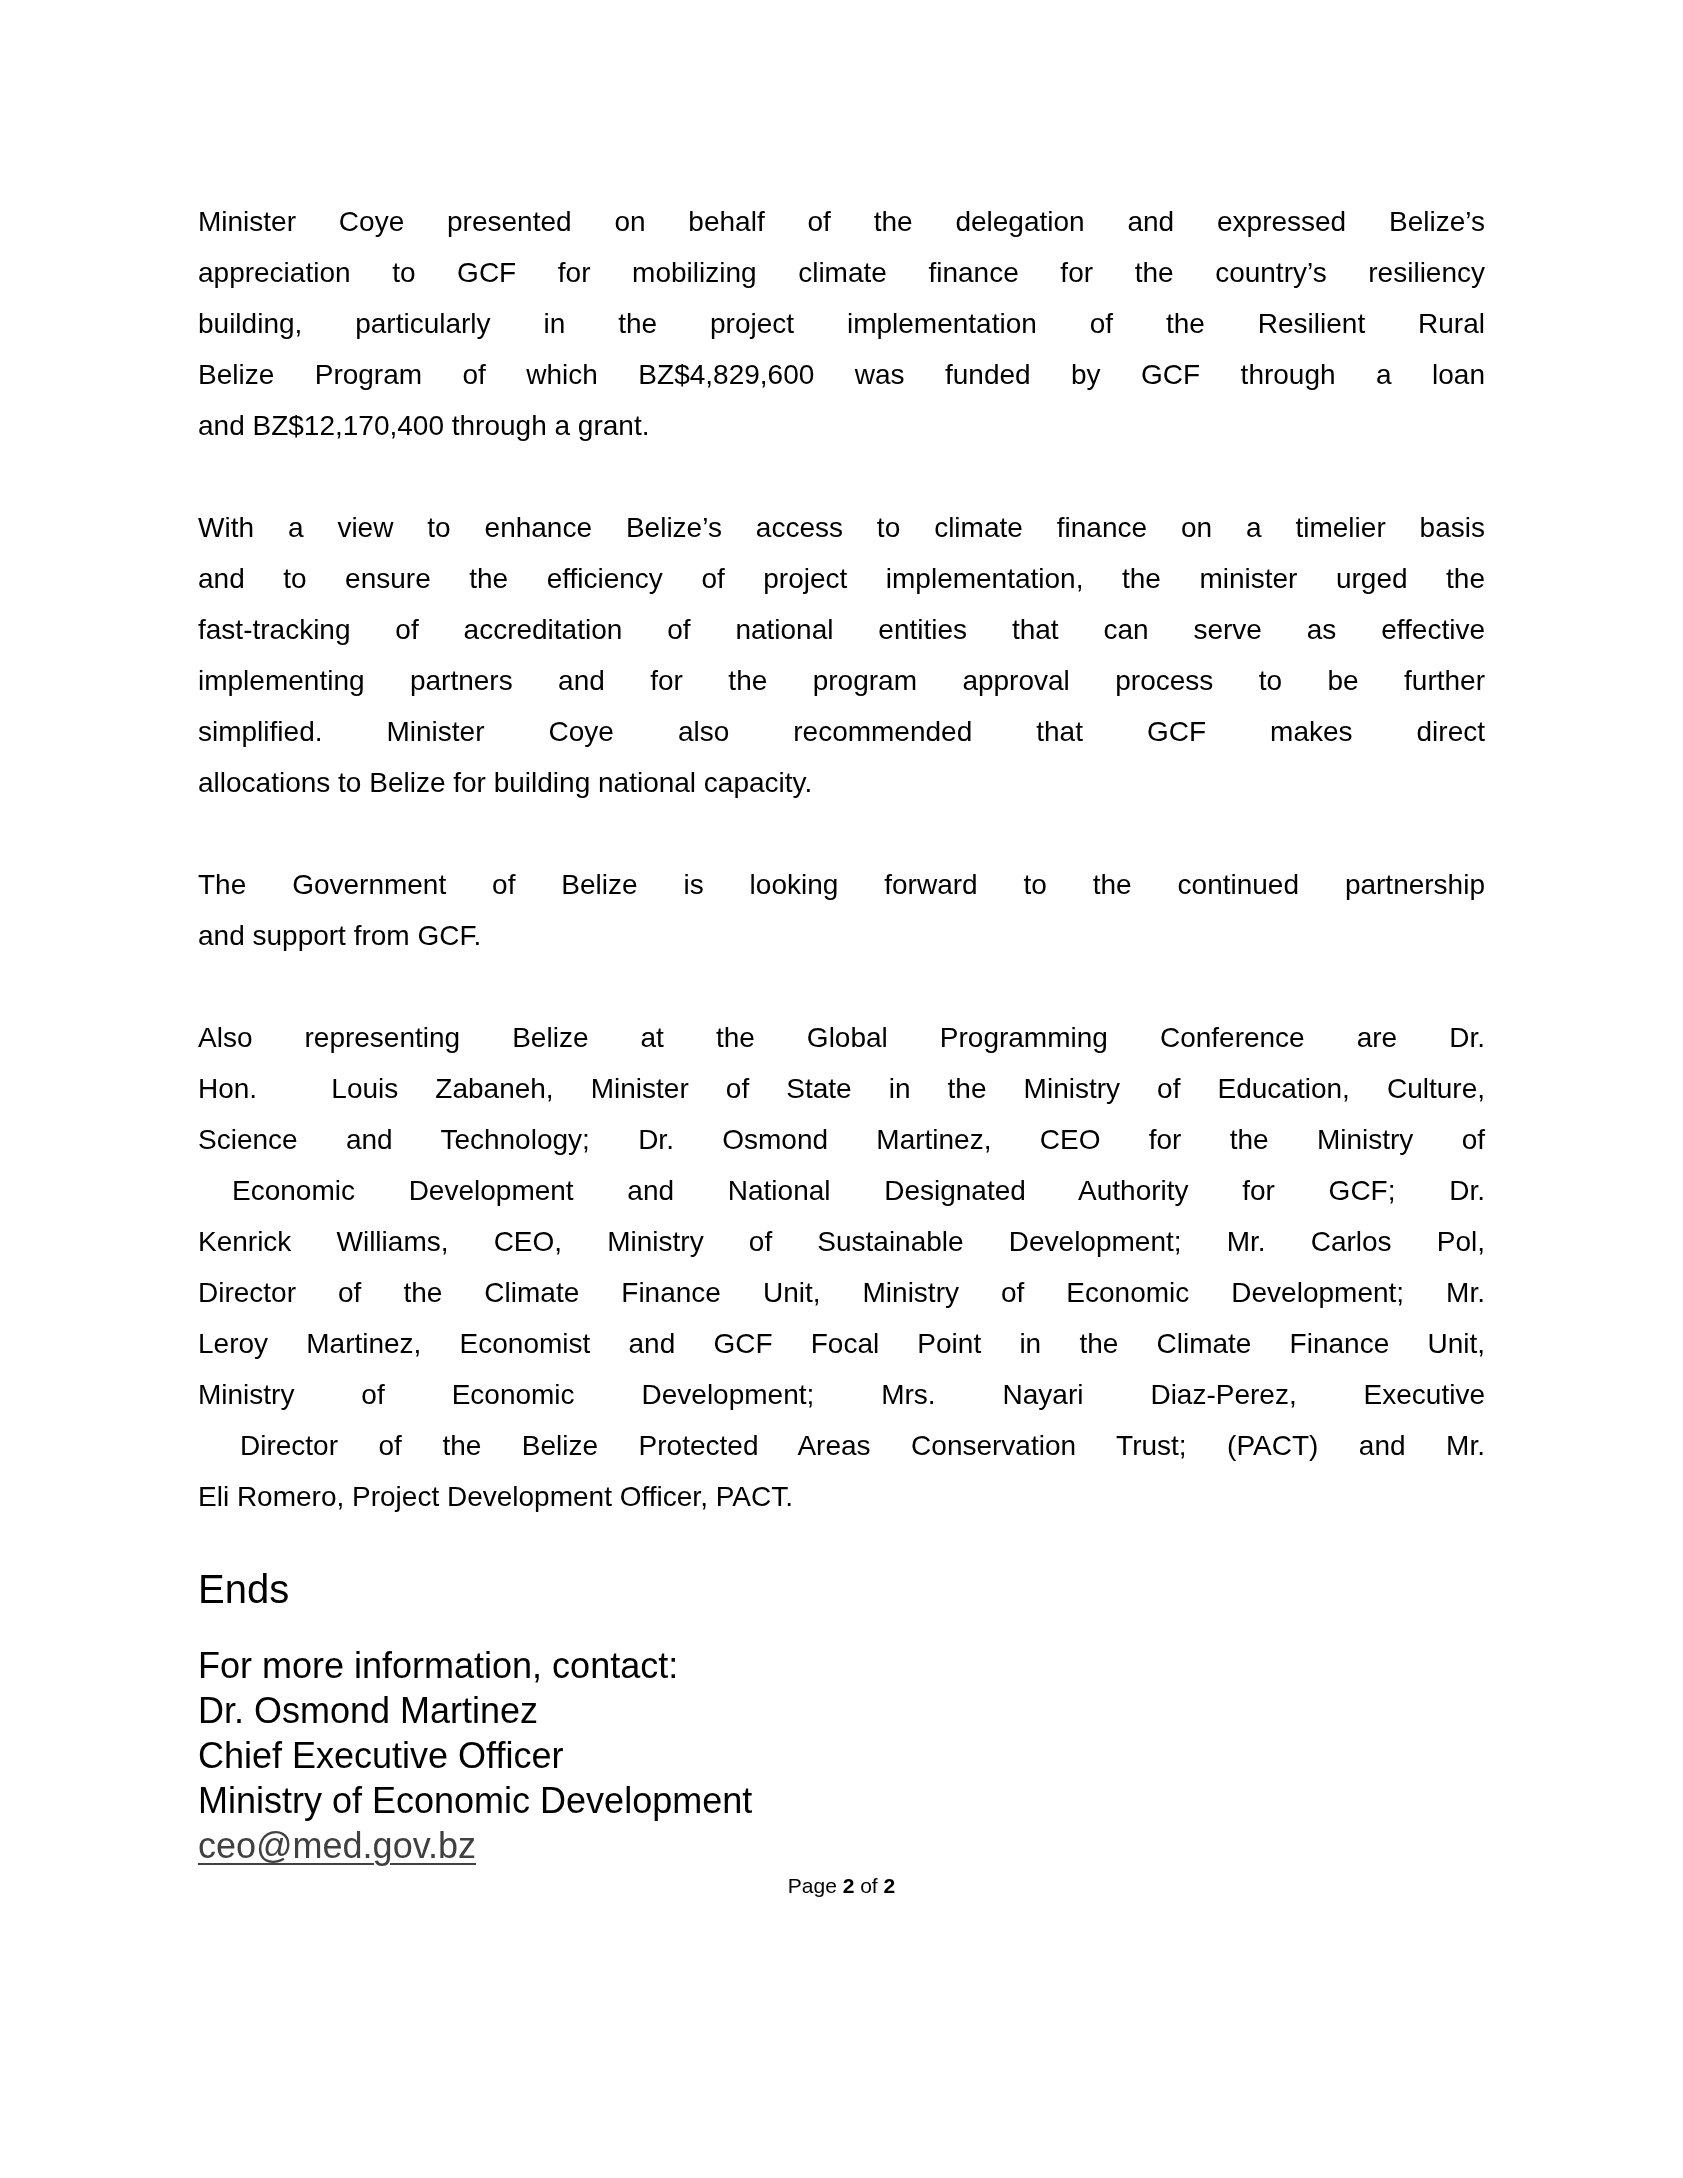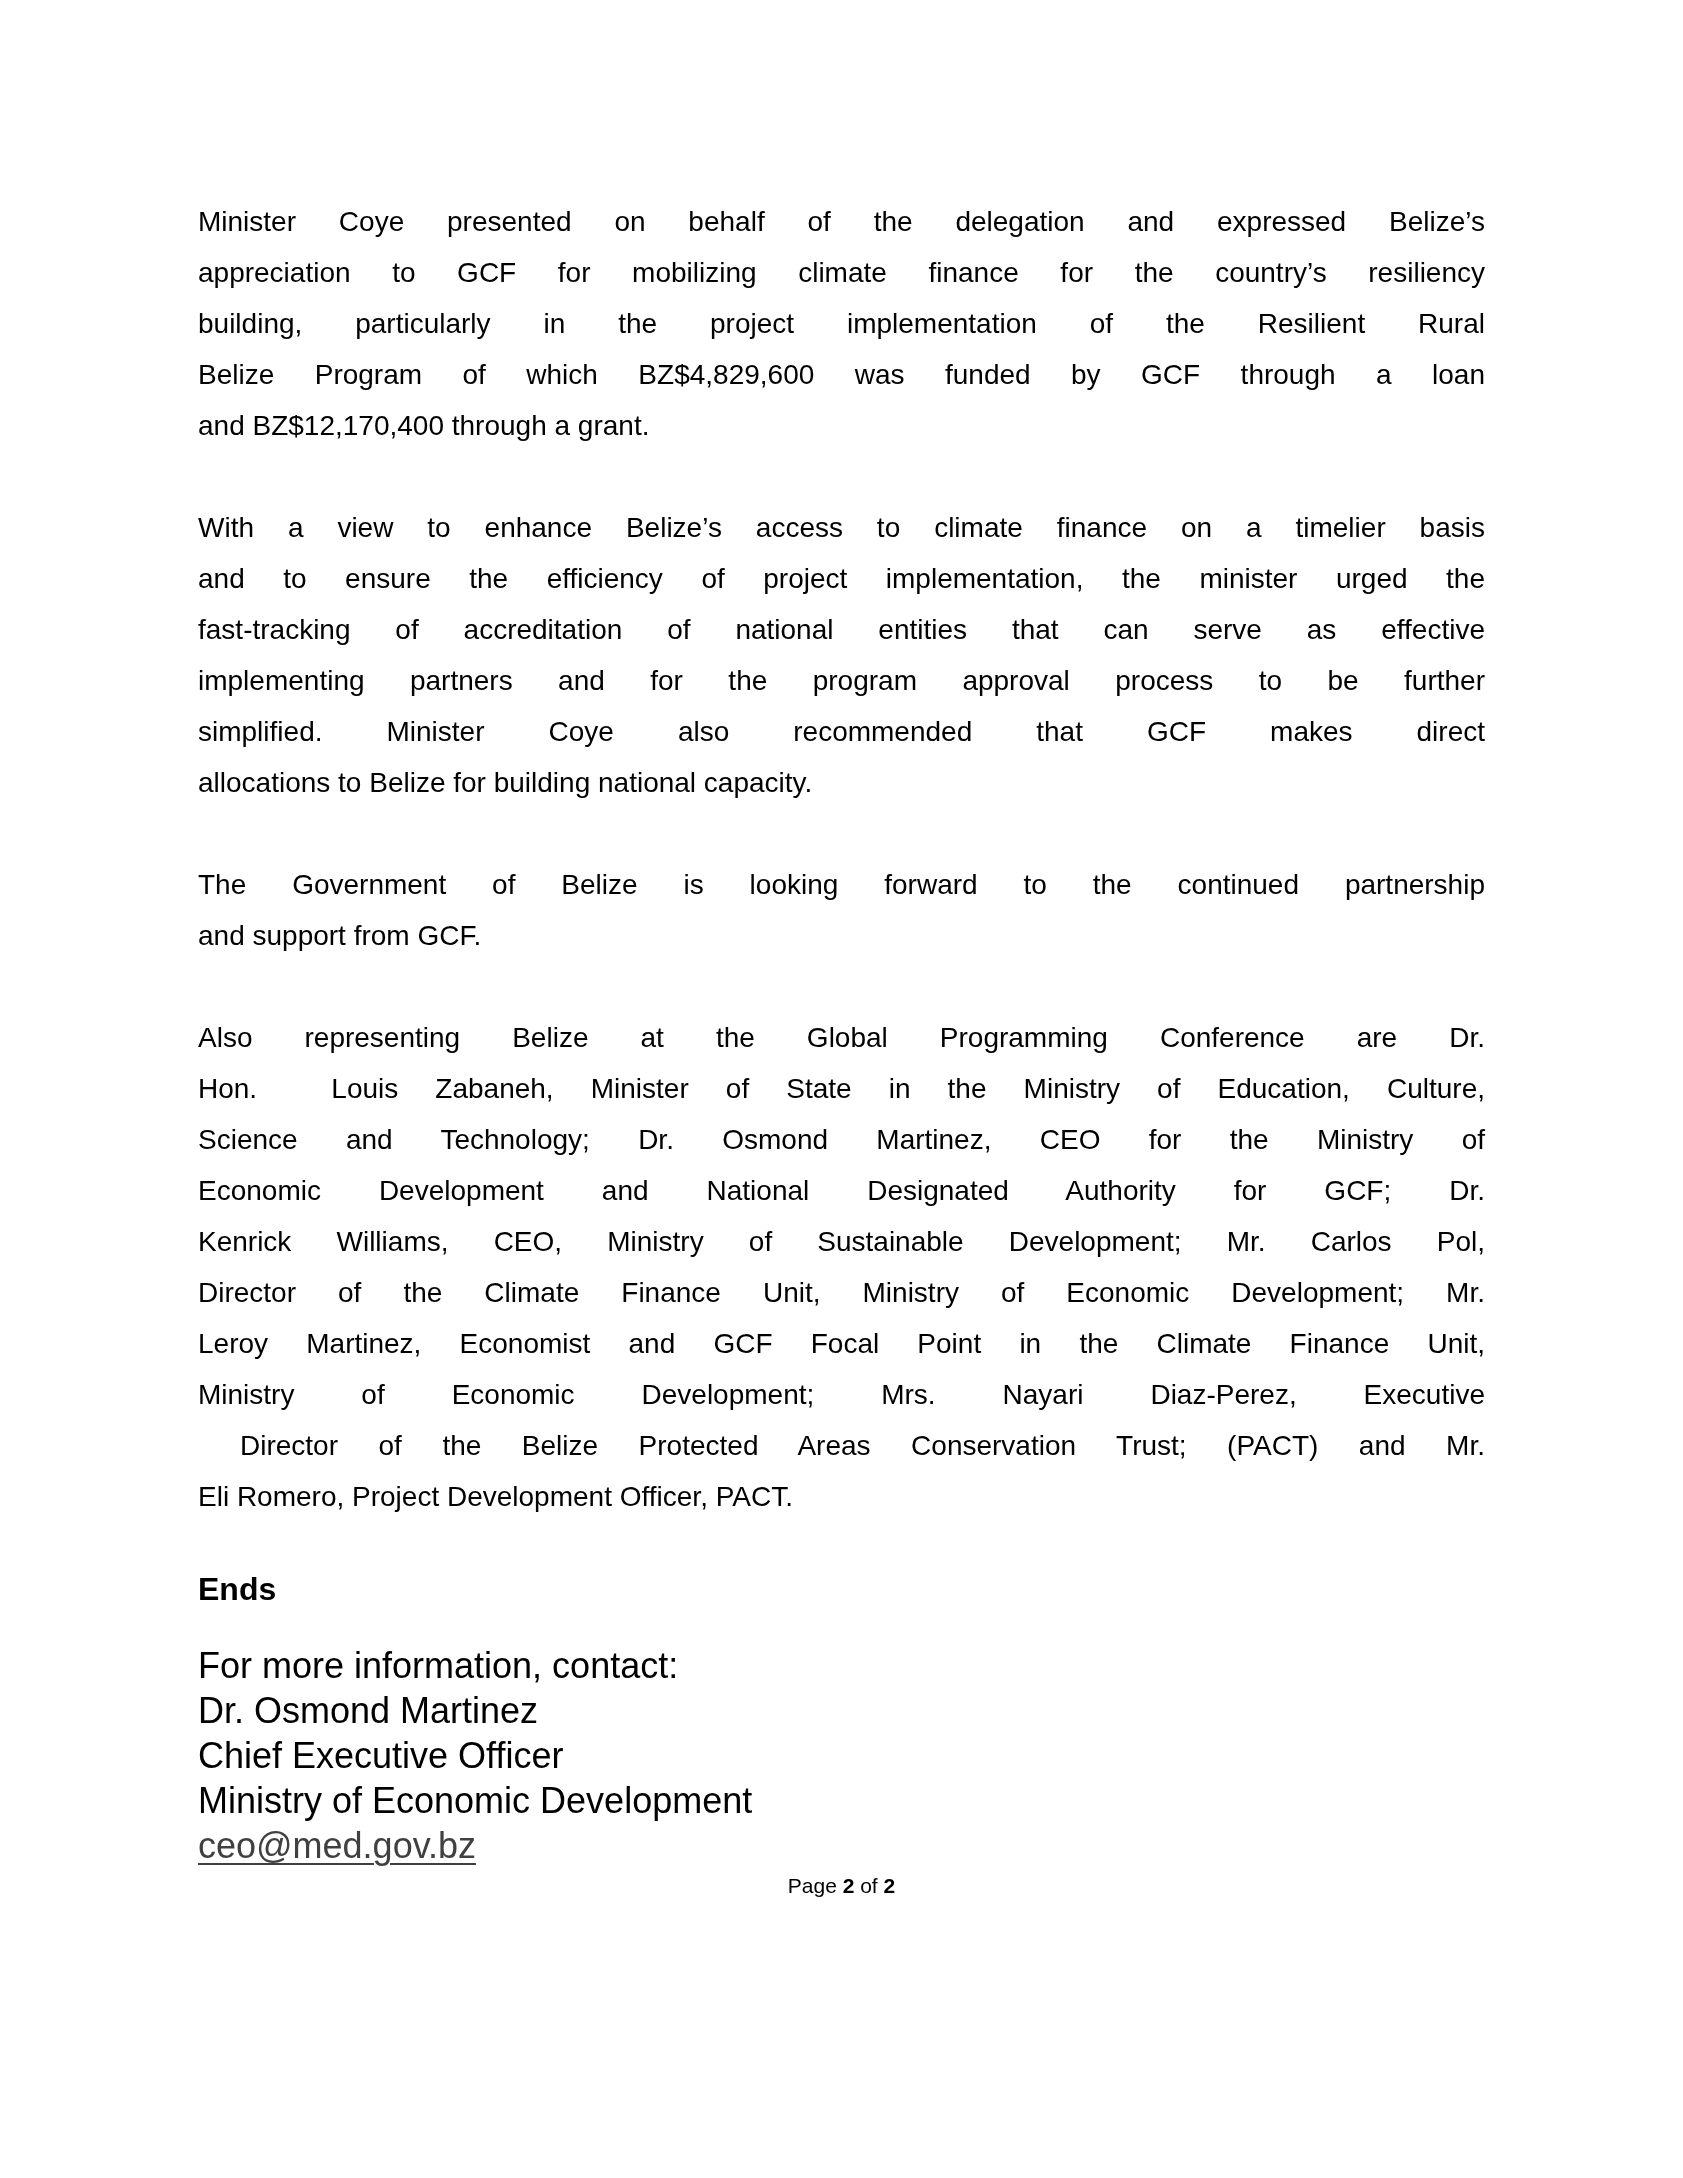--- a/index.html
+++ b/index.html
@@ -14,21 +14,21 @@
       font-size: 28px; line-height: 51px;
     }
     .para { margin: 0 0 51px 0; }
     .line {
       display: block; height: 51px; white-space: pre;
       text-align: justify; text-align-last: justify;
     }
     .line.last { text-align: left; text-align-last: left; }
     .ends {
       position: absolute; left: 198px; top: 1564px;
-      font-size: 32px; font-weight: bold; line-height: 50px;
+      font-size: 40px; font-weight: normal; line-height: 50px;
     }
     .contact {
       position: absolute; left: 198px; top: 1643px;
       font-size: 36px; line-height: 45px;
     }
     .contact .cline { display: block; white-space: pre; }
     .contact a {
       color: #1a6fc1; text-decoration: underline; text-decoration-thickness: 2px;
       text-underline-offset: 5px;
     }
@@ -64,21 +64,21 @@
 
     <p class="para">
       <span class="line" style="white-space: normal;">The Government of Belize is looking forward to the continued partnership</span>
       <span class="line last">and support from GCF.</span>
     </p>
 
     <p class="para">
       <span class="line" style="white-space: normal;">Also representing Belize at the Global Programming Conference are Dr.</span>
       <span class="line" style="white-space: normal;">Hon. &nbsp;Louis Zabaneh, Minister of State in the Ministry of Education, Culture,</span>
       <span class="line" style="white-space: normal;">Science and Technology; Dr. Osmond Martinez, CEO for the Ministry of</span>
-      <span class="line" style="white-space: normal;">Economic Development and National Designated Authority for GCF; Dr.</span>
+      <span class="line" style="white-space: normal; margin-left: 34px;">Economic Development and National Designated Authority for GCF; Dr.</span>
       <span class="line" style="white-space: normal;">Kenrick Williams, CEO, Ministry of Sustainable Development; Mr. Carlos Pol,</span>
       <span class="line" style="white-space: normal;">Director of the Climate Finance Unit, Ministry of Economic Development; Mr.</span>
       <span class="line" style="white-space: normal;">Leroy Martinez, Economist and GCF Focal Point in the Climate Finance Unit,</span>
       <span class="line" style="white-space: normal;">Ministry of Economic Development; Mrs. Nayari Diaz-Perez, Executive</span>
       <span class="line" style="white-space: normal; margin-left: 42px;">Director of the Belize Protected Areas Conservation Trust; (PACT) and Mr.</span>
       <span class="line last">Eli Romero, Project Development Officer, PACT.</span>
     </p>
   </div>
 
   <div class="ends">Ends</div>

